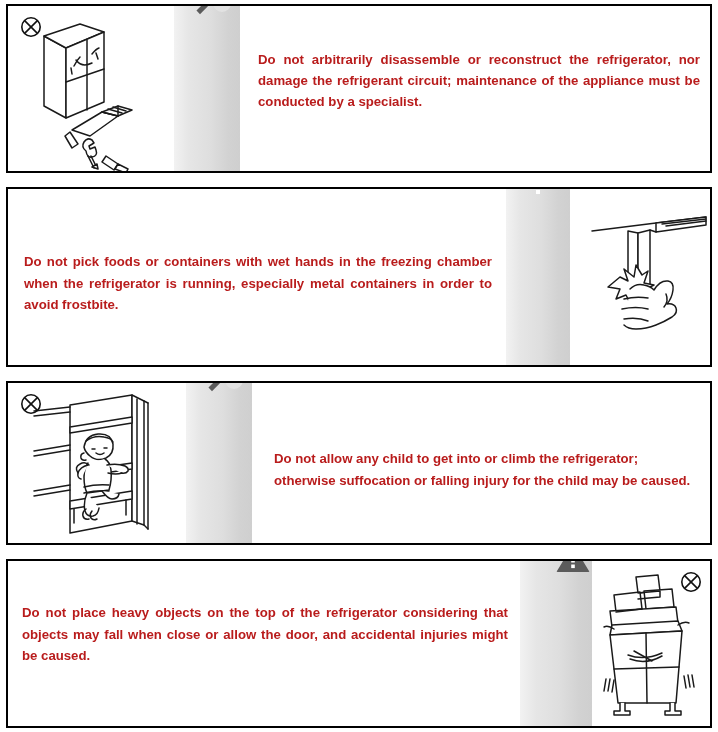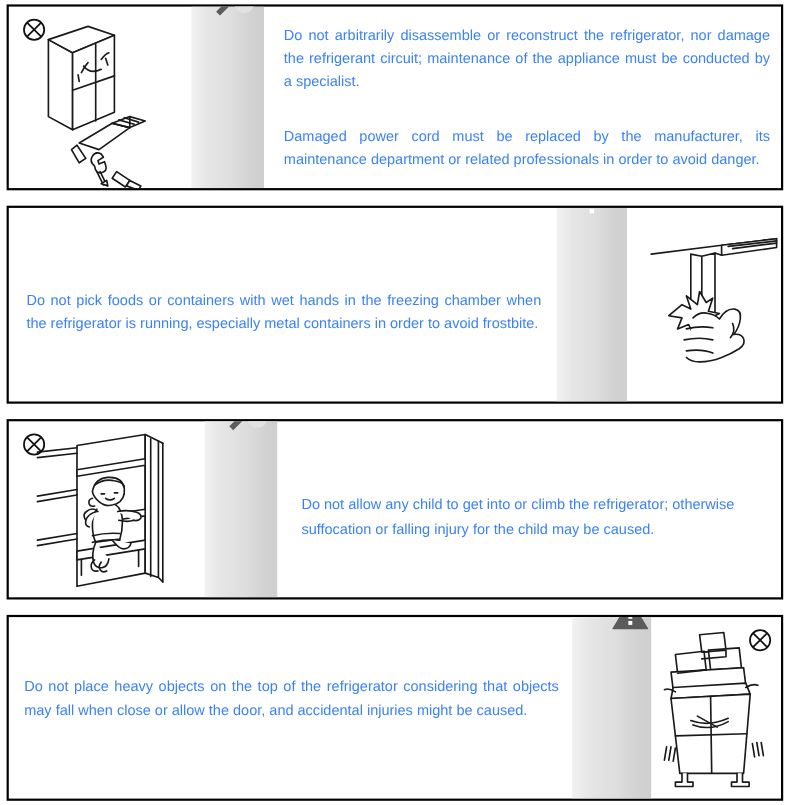--- a/index.html
+++ b/index.html
@@ -121,22 +121,22 @@
 
   
   .textcol {
     flex: 1 1 auto;
     box-sizing: border-box;
     display: flex;
     flex-direction: column;
     justify-content: center;
   }
   .para {
-    font-weight: normal;
-    color: #3b82f6;
+    font-weight: bold;
+    color: #b91c1c;
     text-align: justify;
     text-justify: inter-word;
   }
   .para.last { margin-bottom: 0; }
 
   
   .p1 .textcol { padding: 8px 10px 8px 18px; }
   .p1 .para { font-size: 13.2px; line-height: 21px; }
   .p1 .para.pa { margin: 0 0 16px 0; }
 
@@ -215,21 +215,20 @@
         </g>
       </svg>
     </div>
 
     <div class="band" style="width:66px;">
       <span class="band-icon icon-noentry" style="bottom:18px;"></span>
     </div>
 
     <div class="textcol">
       <p class="para pa">Do not arbitrarily disassemble or reconstruct the refrigerator, nor damage the refrigerant circuit; maintenance of the appliance must be conducted by a specialist.</p>
-      <p class="para last">Damaged power cord must be replaced by the manufacturer, its maintenance department or related professionals in order to avoid danger.</p>
     </div>
   </div>
 
   <div class="panel p2">
 
     <div class="textcol">
       <p class="para last">Do not pick foods or containers with wet hands in the freezing chamber when the refrigerator is running, especially metal containers in order to avoid frostbite.</p>
     </div>
 
     <div class="band" style="width:64px;">

